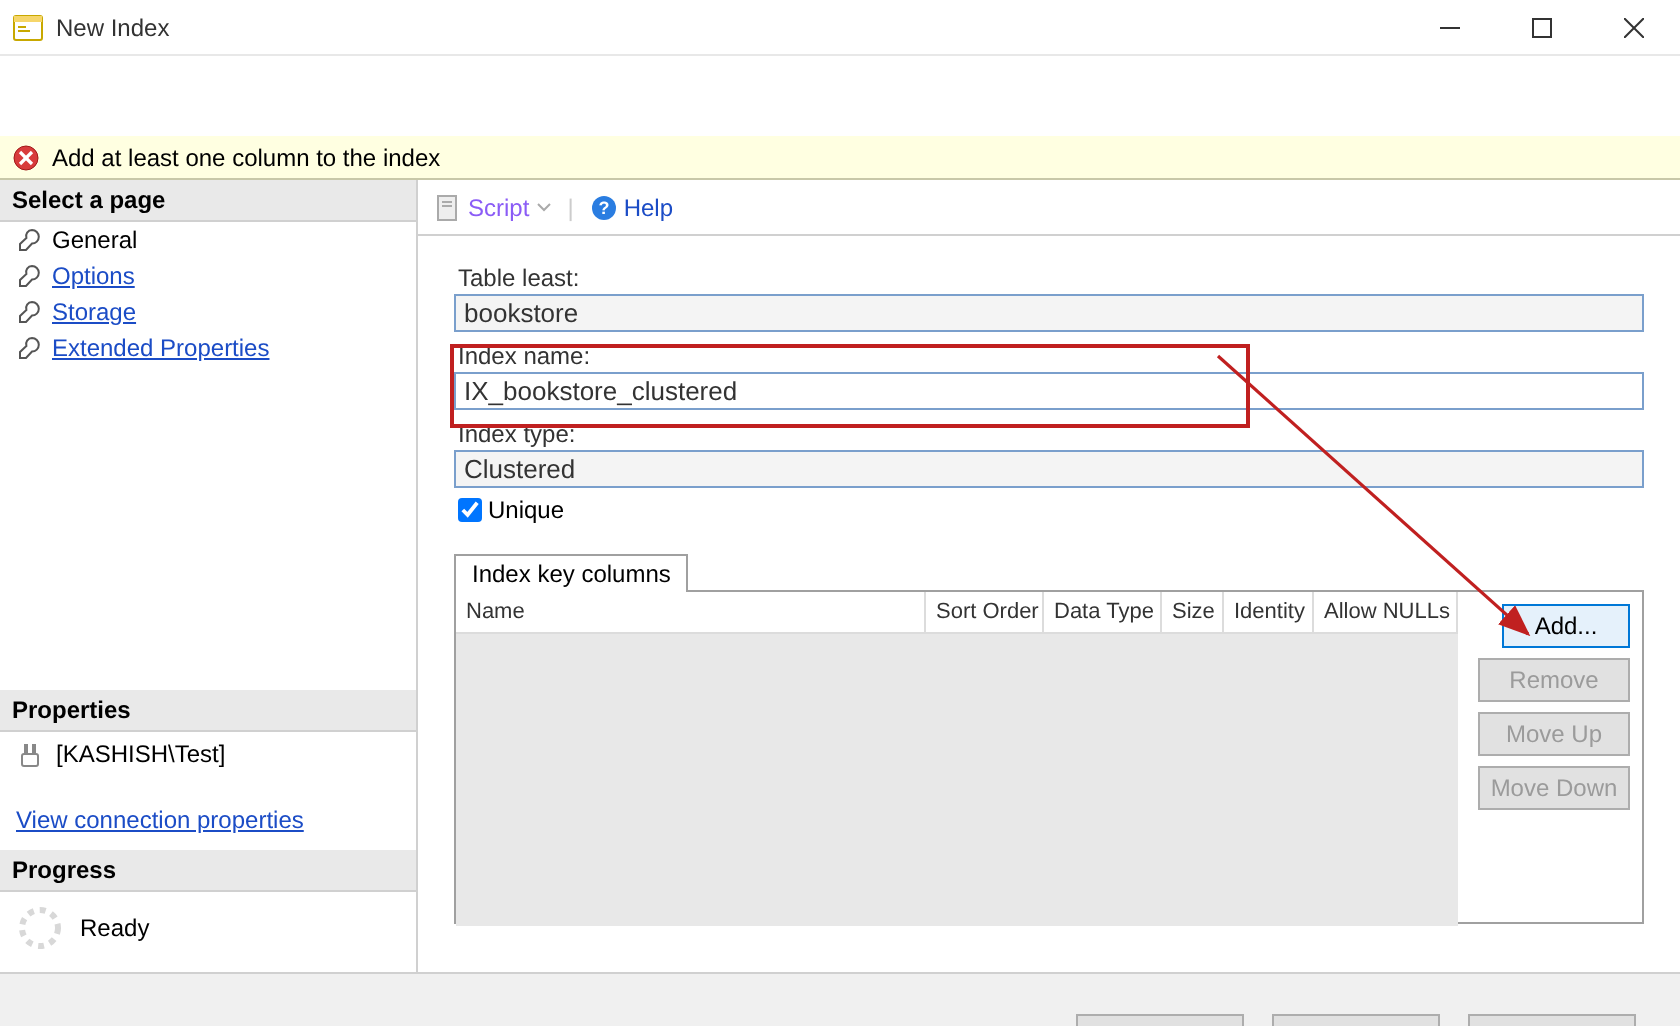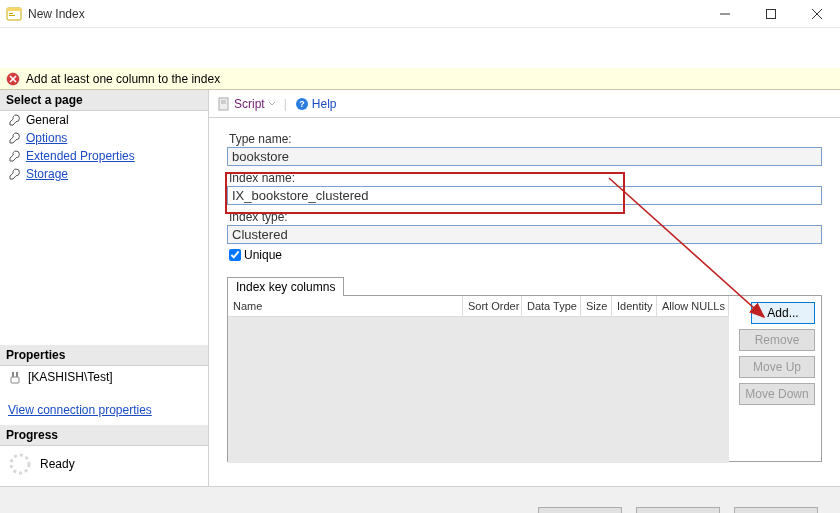--- a/index.html
+++ b/index.html
@@ -89,21 +89,21 @@
     display:flex;flex-direction:column;
   }
   .script-bar {
     height: 28px;
     display:flex;align-items:center;
     border-bottom:1px solid #d0d0d0;
     padding-left:8px;
     color:#333;
     gap:4px;
   }
-  .script-disabled { color:#701a75; display:flex;align-items:center;gap:3px;}
+  .script-disabled { color:#8b5cf6; display:flex;align-items:center;gap:3px;}
   .help-link { color:#1b4cc6; display:flex;align-items:center;gap:3px; text-decoration:none;}
   .form-body { padding: 10px 18px 0 18px; position:relative; flex:1;}
   .form-label { color:#333; margin:4px 0 1px 2px;}
   .form-input {
     width: 100%;
     height: 19px;
     border:1px solid #7a9fcc;
     background:#f4f4f4;
     padding:1px 4px;
     font-size:13px;
@@ -252,29 +252,29 @@
           </svg>
       </span>
       <a>Options</a>
     </div>
     <div class="page-item">
       <span class="wrench-icon">
         <svg width="12" height="12" viewBox="0 0 12 12">
             <path d="M7 1a3 3 0 0 0-2.8 4L1 8v3h3l3-3.2A3 3 0 1 0 7 1z" fill="none" stroke="#555" stroke-width="1"></path>
           </svg>
       </span>
-      <a>Extended Properties</a>
+      <a>Storage</a>
     </div>
     <div class="page-item">
       <span class="wrench-icon">
         <svg width="12" height="12" viewBox="0 0 12 12">
             <path d="M7 1a3 3 0 0 0-2.8 4L1 8v3h3l3-3.2A3 3 0 1 0 7 1z" fill="none" stroke="#555" stroke-width="1"></path>
           </svg>
       </span>
-      <a>Storage</a>
+      <a>Extended Properties</a>
     </div>
 
     <div class="spacer-grow"></div>
 
     <div class="section-header">Properties</div>
     <div class="conn-body">
       <div class="srv">
         <span class="conn-icon">
           <svg width="14" height="14" viewBox="0 0 14 14">
             <rect x="4" y="1" width="2" height="5" fill="#888"></rect>
@@ -317,21 +317,21 @@
       <a href="#" class="help-link">
         <svg width="14" height="14" viewBox="0 0 14 14">
             <circle cx="7" cy="7" r="6" fill="#2a7de1"></circle>
             <text x="7" y="10" text-anchor="middle" font-size="9" fill="#fff" font-weight="bold">?</text>
           </svg>
         <span>Help</span>
       </a>
     </div>
 
     <div class="form-body">
-      <div class="form-label">Type name:</div>
+      <div class="form-label">Table least:</div>
       <input class="form-input" readonly="" value="bookstore" style="">
 
       <div style="position:relative;">
         <div class="highlight-target" style="left:-2px;top:1px;width:400px;height:42px;"></div>
         <div class="form-label" style="margin-top:5px;">Index name:</div>
         <input class="form-input white" value="IX_bookstore_clustered" style="">
       </div>
 
       <div class="form-label" style="margin-top:5px;">Index type:</div>
       <input class="form-input" readonly="" value="Clustered" style="">

